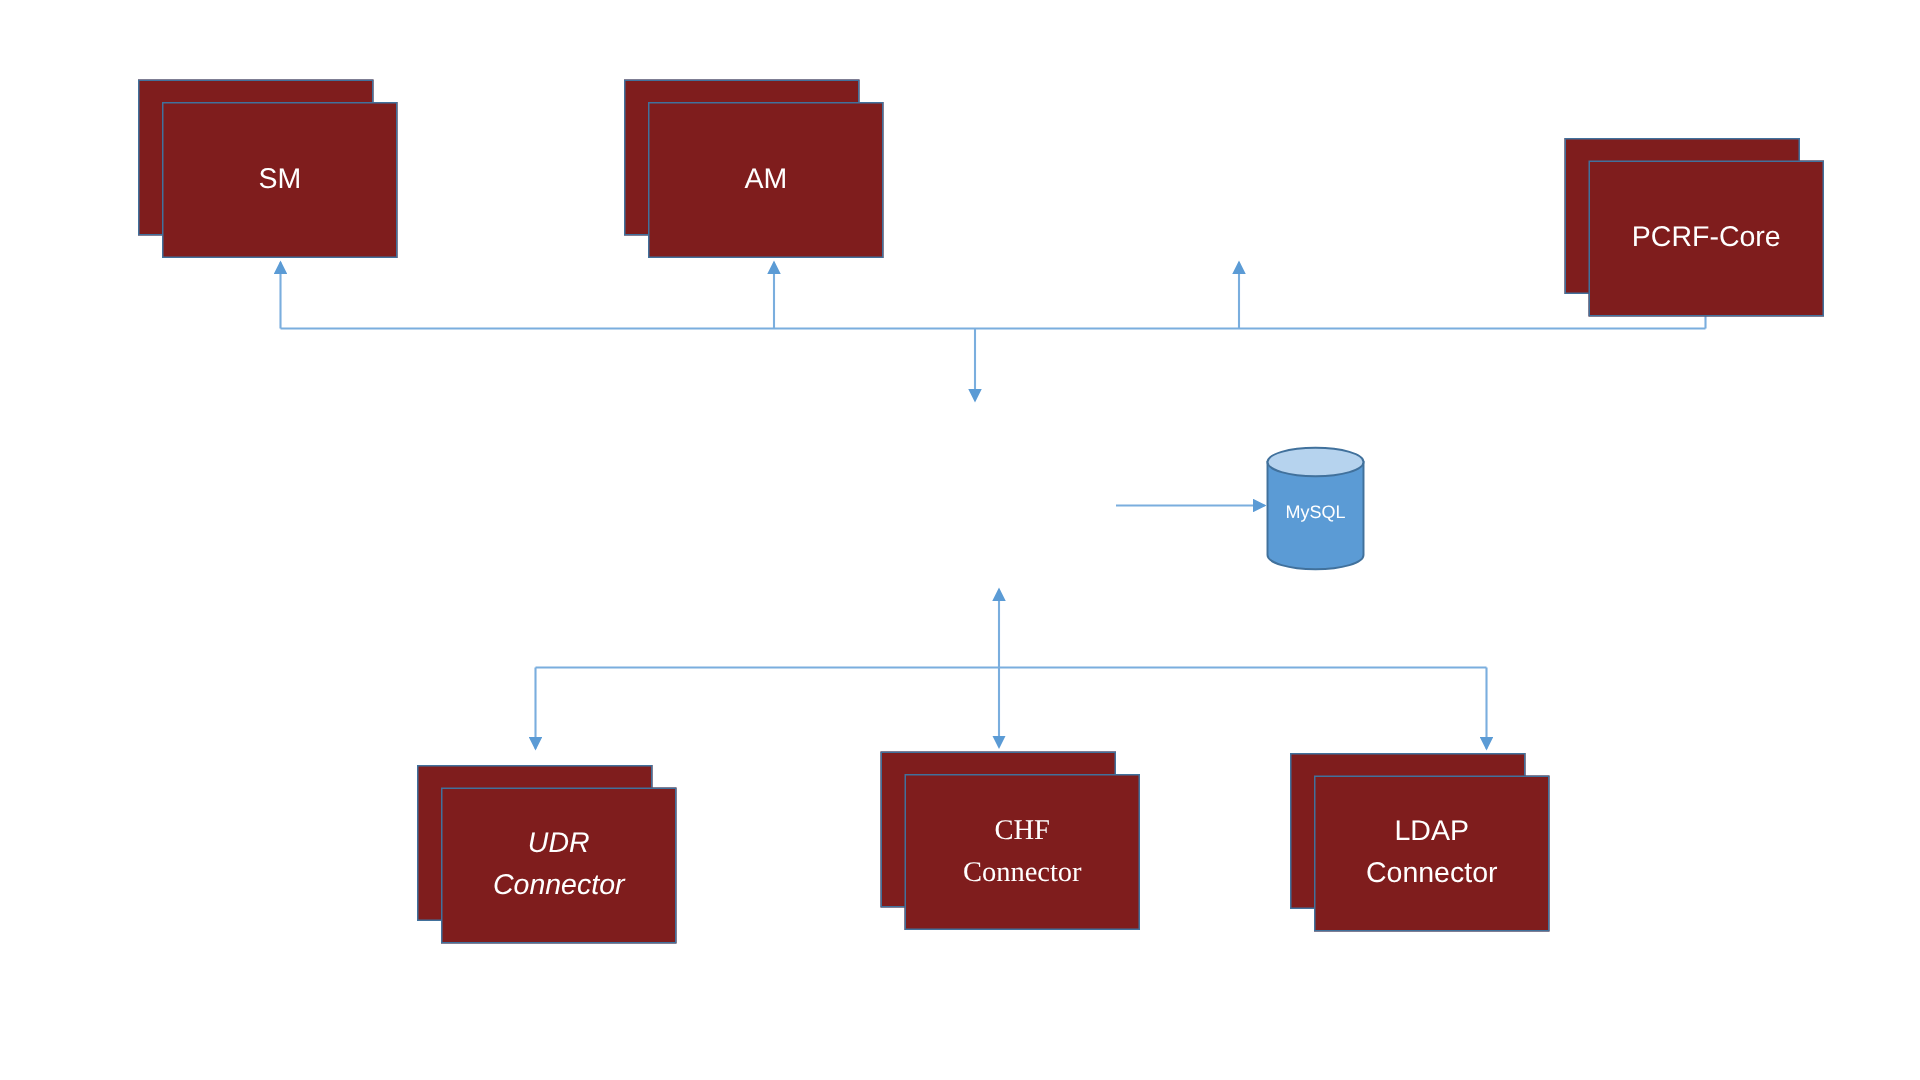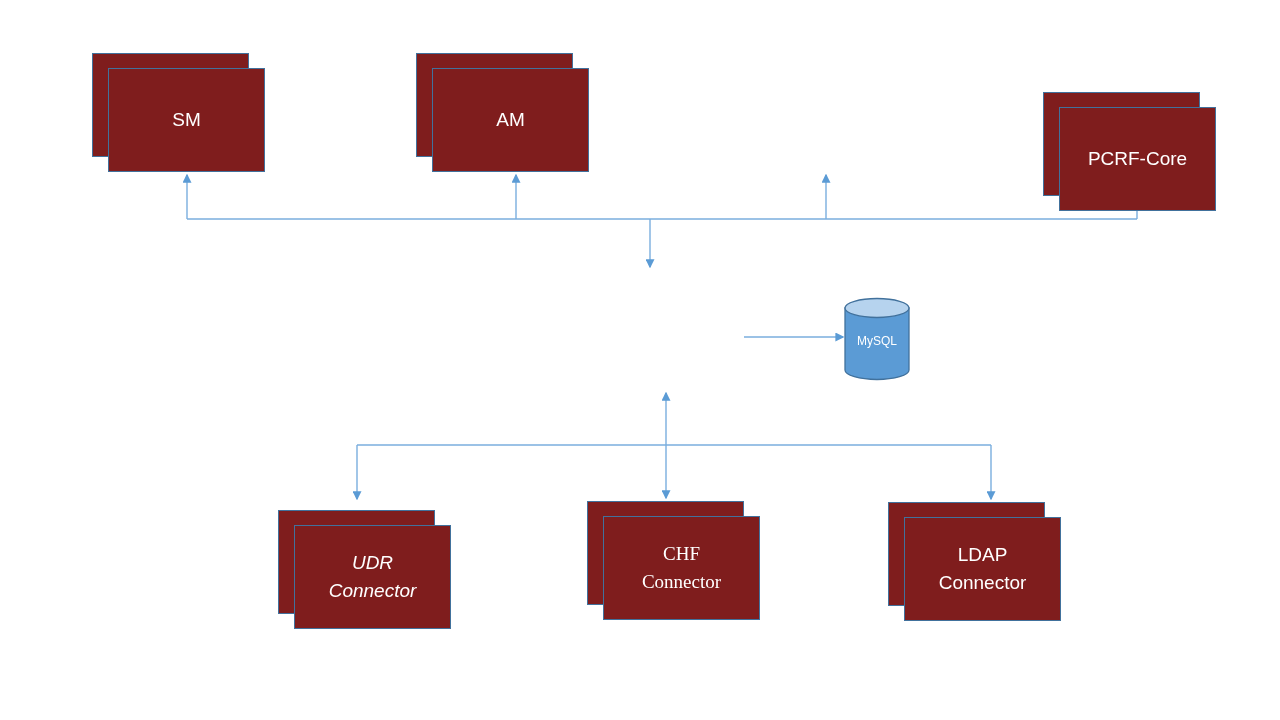--- a/index.html
+++ b/index.html
@@ -57,21 +57,21 @@
     white-space: nowrap;
   }
   
   .pos-sm   { left:  92px; top:  53px; }
   .pos-am   { left: 416px; top:  53px; }
   .pos-ue   { left: 732px; top:  53px; }
   .pos-pcrf { left:1043px; top:  60px; margin-top: 32px; }
   .pos-pds  { left: 571px; top: 270px; }
   .pos-udr  { left: 278px; top: 510px; font-style: italic; }
   .pos-chf  { left: 587px; top: 501px; font-family: Liberation Serif, serif; }
-  .pos-ldap { left: 888px; top: 502px; }
+  .pos-ldap { left: 860px; top: 502px; }
 </style>
 </head>
 <body>
 
 <div class="canvas">
 
   <svg class="connector-layer" viewBox="0 0 1280 720" xmlns="http://www.w3.org/2000/svg">
     <defs>
       <marker id="arrow" viewBox="0 0 10 10" refX="8.5" refY="5" markerWidth="9" markerHeight="9" markerUnits="userSpaceOnUse" orient="auto-start-reverse">
         <path d="M0,0 L10,5 L0,10 Z" fill="#5b9bd5"></path>

